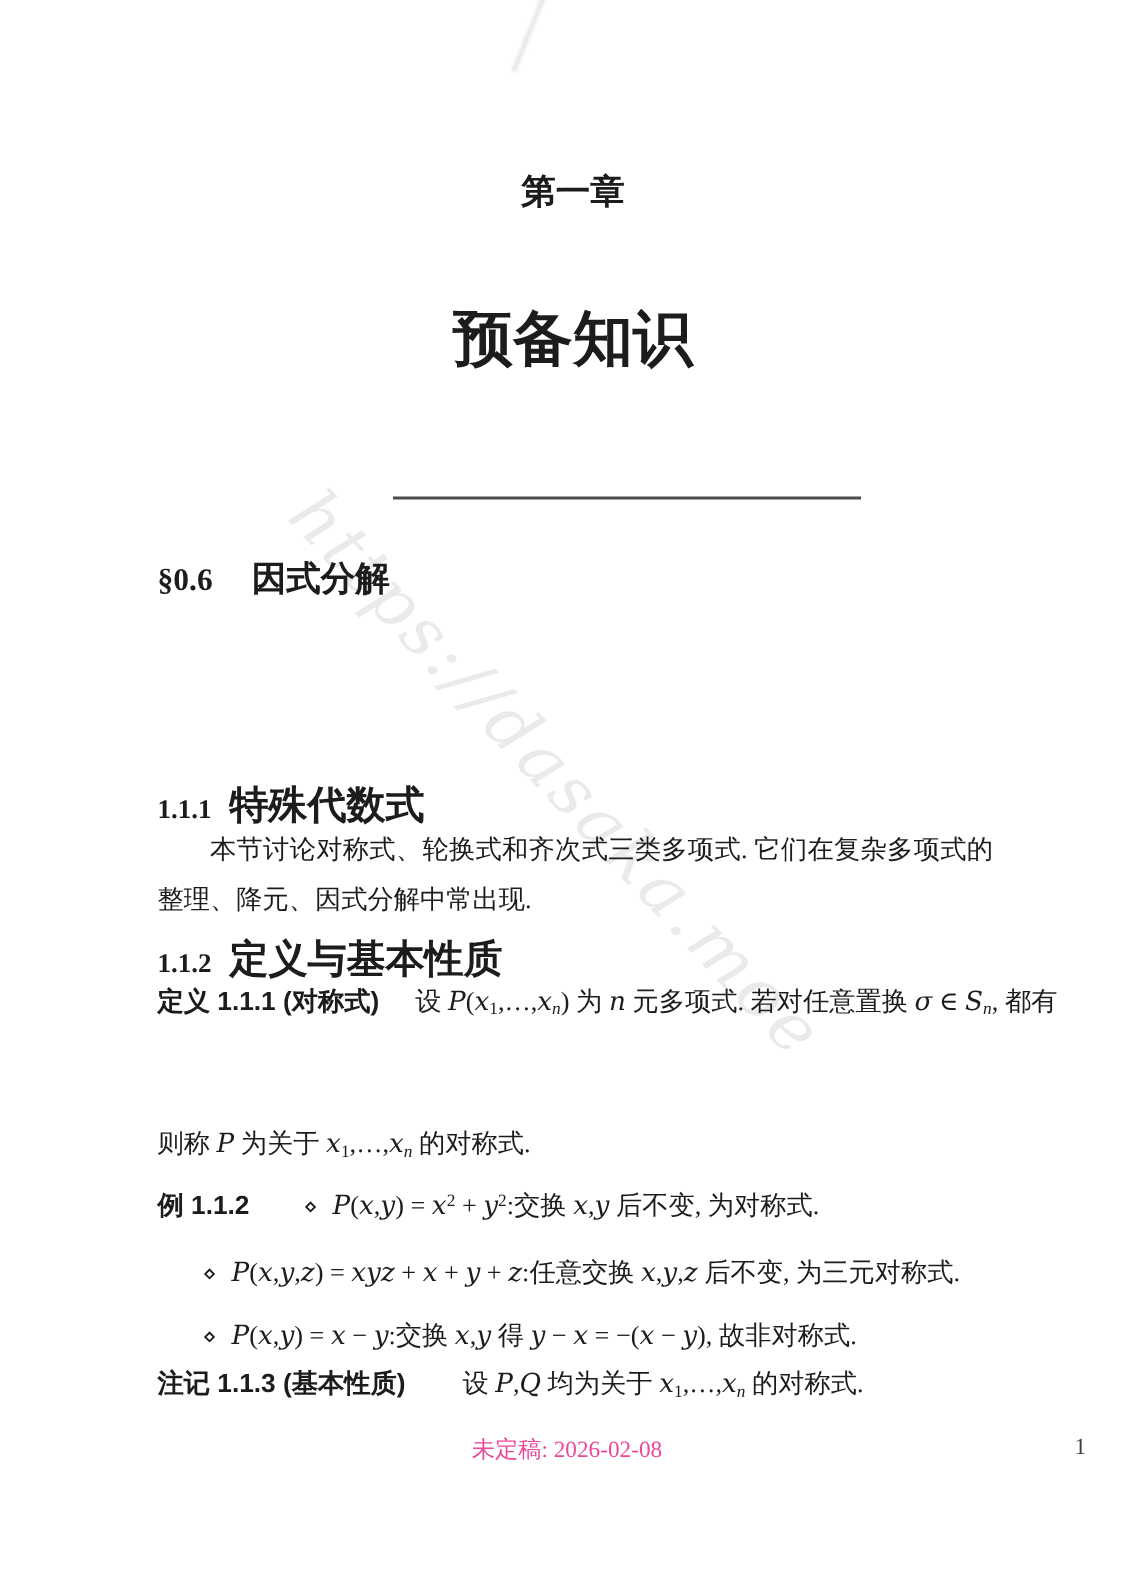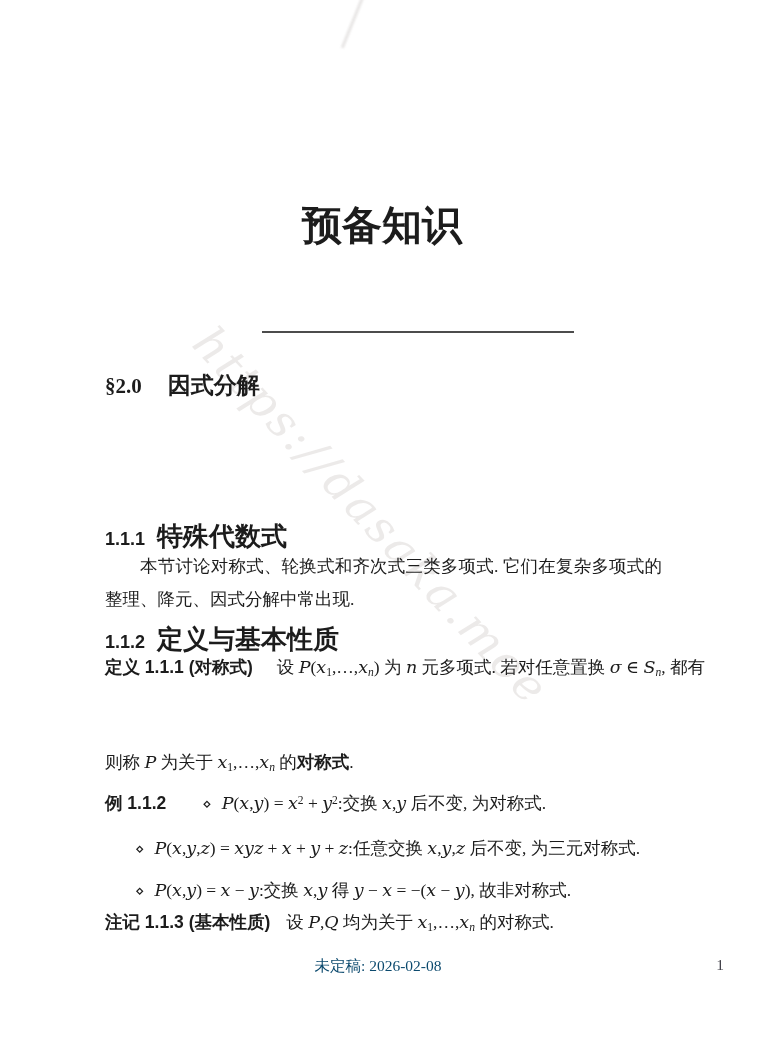--- a/index.html
+++ b/index.html
@@ -21,38 +21,38 @@
   
   .chapter-num{top:112px;left:0;width:764px;text-align:center;
     font-family:"Liberation Sans",sans-serif;font-weight:700;font-size:23px;}
   .chapter-title{top:198px;left:0;width:764px;text-align:center;
     font-family:"Liberation Sans",sans-serif;font-weight:700;font-size:40px;}
   .rule{top:331px;left:262px;width:312px;height:2px;background:#4c4c4c;}
   .sec-head{top:370px;left:105px;white-space:nowrap;}
   .sec-num{font-family:"Liberation Serif",serif;font-weight:700;font-size:21px;}
   .sec-title{font-family:"Liberation Sans",sans-serif;font-weight:700;font-size:23px;margin-left:26px;}
   .sub-head{left:105px;white-space:nowrap;}
-  .sub-num{font-family:Liberation Sans, sans-serif;font-weight:700;font-size:18px;}
+  .sub-num{font-family:Liberation Serif, serif;font-weight:700;font-size:18px;}
   .sub-title{font-family:Liberation Sans, sans-serif;font-weight:700;font-size:26px;margin-left:12px;}
   
   .para{left:105px;width:557px;font-size:17.5px;line-height:33px;text-align:justify;text-indent:2em;}
   .line{left:105px;width:557px;font-size:17.5px;line-height:24px;white-space:nowrap;}
   .lbl{font-family:"Liberation Sans",sans-serif;font-weight:700;font-size:17.5px;}
-  .gap26{margin-left:24px;} .gap28{margin-left:16px;text-align:center;}
+  .gap26{margin-left:24px;} .gap28{margin-left:38px;text-align:center;}
   .equation{top:701px;left:105px;width:557px;box-sizing:border-box;padding-left:64px;
     text-align:center;font-size:18px;}
   .bullet{display:inline-block;font-size:15px;margin-right:10px;color:#1c1c1c;}
   
   i{font-family:"DejaVu Serif",serif;font-style:italic;}
   sub{font-size:.66em;vertical-align:-0.28em;line-height:0;font-style:normal;}
   sub.it{font-style:italic;}
   sup{font-size:.66em;vertical-align:.45em;line-height:0;font-style:normal;}
-  b{font-weight:700;}
+  b{font-weight:400;}
   
-  .draft{top:956px;left:0;width:756px;text-align:center;font-size:15.5px;color:#0c4a6e;}
+  .draft{top:956px;left:0;width:756px;text-align:center;font-size:15.5px;color:#ec4899;}
   .pagenum{top:956px;left:688px;width:36px;text-align:right;font-size:15.5px;color:#43424a;}
   .notice{top:1006px;left:218px;font-size:15.5px;color:#3c3c3c;white-space:nowrap;}
   .link-h{color:#2e8b8f;}
   .smudge{display:inline-block;width:78px;height:20px;vertical-align:-4px;
     background:
       radial-gradient(6px 9px at 12px 6px, rgba(120,200,205,.45), rgba(120,200,205,0) 70%),
       radial-gradient(5px 8px at 34px 5px, rgba(110,195,200,.40), rgba(110,195,200,0) 70%),
       radial-gradient(5px 8px at 55px 6px, rgba(110,195,200,.35), rgba(110,195,200,0) 70%),
       radial-gradient(30px 12px at 40px 14px, rgba(190,225,228,.35), rgba(190,225,228,0) 75%);
     filter:blur(1px);}
@@ -61,25 +61,26 @@
     mask-image:linear-gradient(to bottom,rgba(0,0,0,.8) 0%,rgba(0,0,0,.5) 38%,rgba(0,0,0,0) 60%);}
 </style>
 </head>
 <body>
 
 <div class="page">
 
   <div class="wm-frag"></div>
   <div class="watermark">https://dasaka.moe</div>
 
+  <div class="z2 chapter-num">第一章</div>
   <div class="z2 chapter-title">预备知识</div>
   <div class="z2 rule"></div>
 
   <div class="z2 sec-head">
-    <span class="sec-num">§2.0</span><span class="sec-title">因式分解</span>
+    <span class="sec-num">§0.6</span><span class="sec-title">因式分解</span>
   </div>
 
   <div class="z2 sub-head" style="top:519px;">
     <span class="sub-num">1.1.1</span><span class="sub-title">特殊代数式</span>
   </div>
   <div class="z2 para" style="top:550px;">本节讨论对称式、轮换式和齐次式三类多项式. 它们在复杂多项式的整理、降元、因式分解中常出现.</div>
 
   <div class="z2 sub-head" style="top:622px;">
     <span class="sub-num">1.1.2</span><span class="sub-title">定义与基本性质</span>
   </div>

